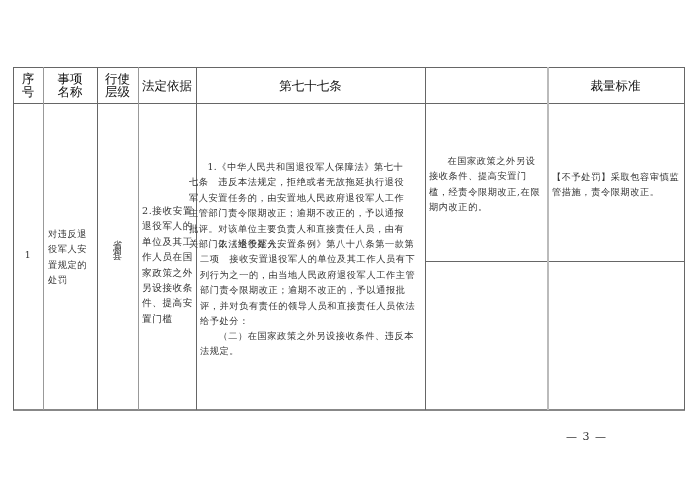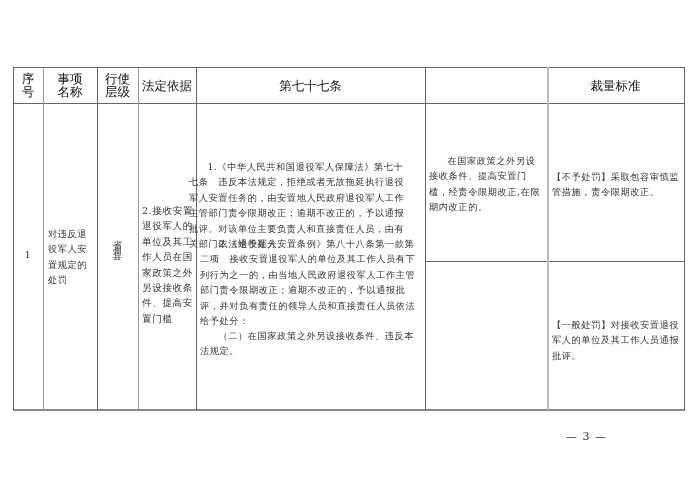--- a/index.html
+++ b/index.html
@@ -52,17 +52,16 @@
     <div class="cell vert" style="left:97px;top:165px;height:60px">省州县</div>
     <div class="cell" style="left:129px;width:52px;top:136px;font-size:9.6px">2.接收安置退役军人的单位及其工作人员在国家政策之外另设接收条件、提高安置门槛</div>
 
     <div class="cell" style="left:176px;width:223px;top:92px;text-indent:2em">1.《中华人民共和国退役军人保障法》第七十七条　违反本法规定，拒绝或者无故拖延执行退役军人安置任务的，由安置地人民政府退役军人工作主管部门责令限期改正；逾期不改正的，予以通报批评。对该单位主要负责人和直接责任人员，由有关部门依法给予处分。</div>
     <div class="cell" style="left:187px;width:223px;top:169px;text-indent:2em">2.《退役军人安置条例》第八十八条第一款第二项　接收安置退役军人的单位及其工作人员有下列行为之一的，由当地人民政府退役军人工作主管部门责令限期改正；逾期不改正的，予以通报批评，并对负有责任的领导人员和直接责任人员依法给予处分：</div>
     <div class="cell" style="left:187px;width:223px;top:261px;text-indent:2em">（二）在国家政策之外另设接收条件、违反本法规定。</div>
 
     <div class="cell" style="left:416px;width:116px;top:86px;text-indent:2em">在国家政策之外另设接收条件、提高安置门槛，经责令限期改正,在限期内改正的。</div>
     <div class="cell" style="left:539px;width:130px;top:102px">【不予处罚】采取包容审慎监管措施，责令限期改正。</div>
 
-    <div class="cell" style="left:539px;width:130px;top:250px">【一般处罚】对接收安置退役军人的单位及其工作人员通报批评。</div>
   </div>
 
   <div class="footer">— 3 —</div>
 </div>
 
 </body></html>

